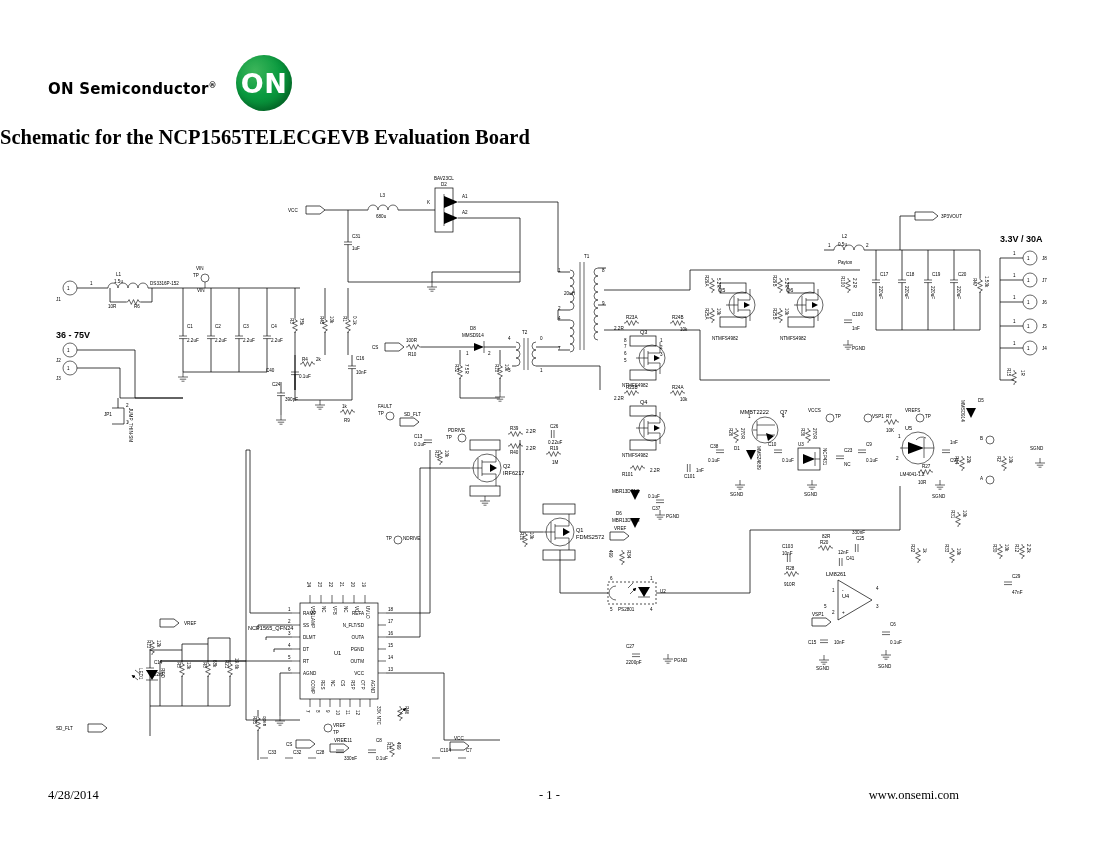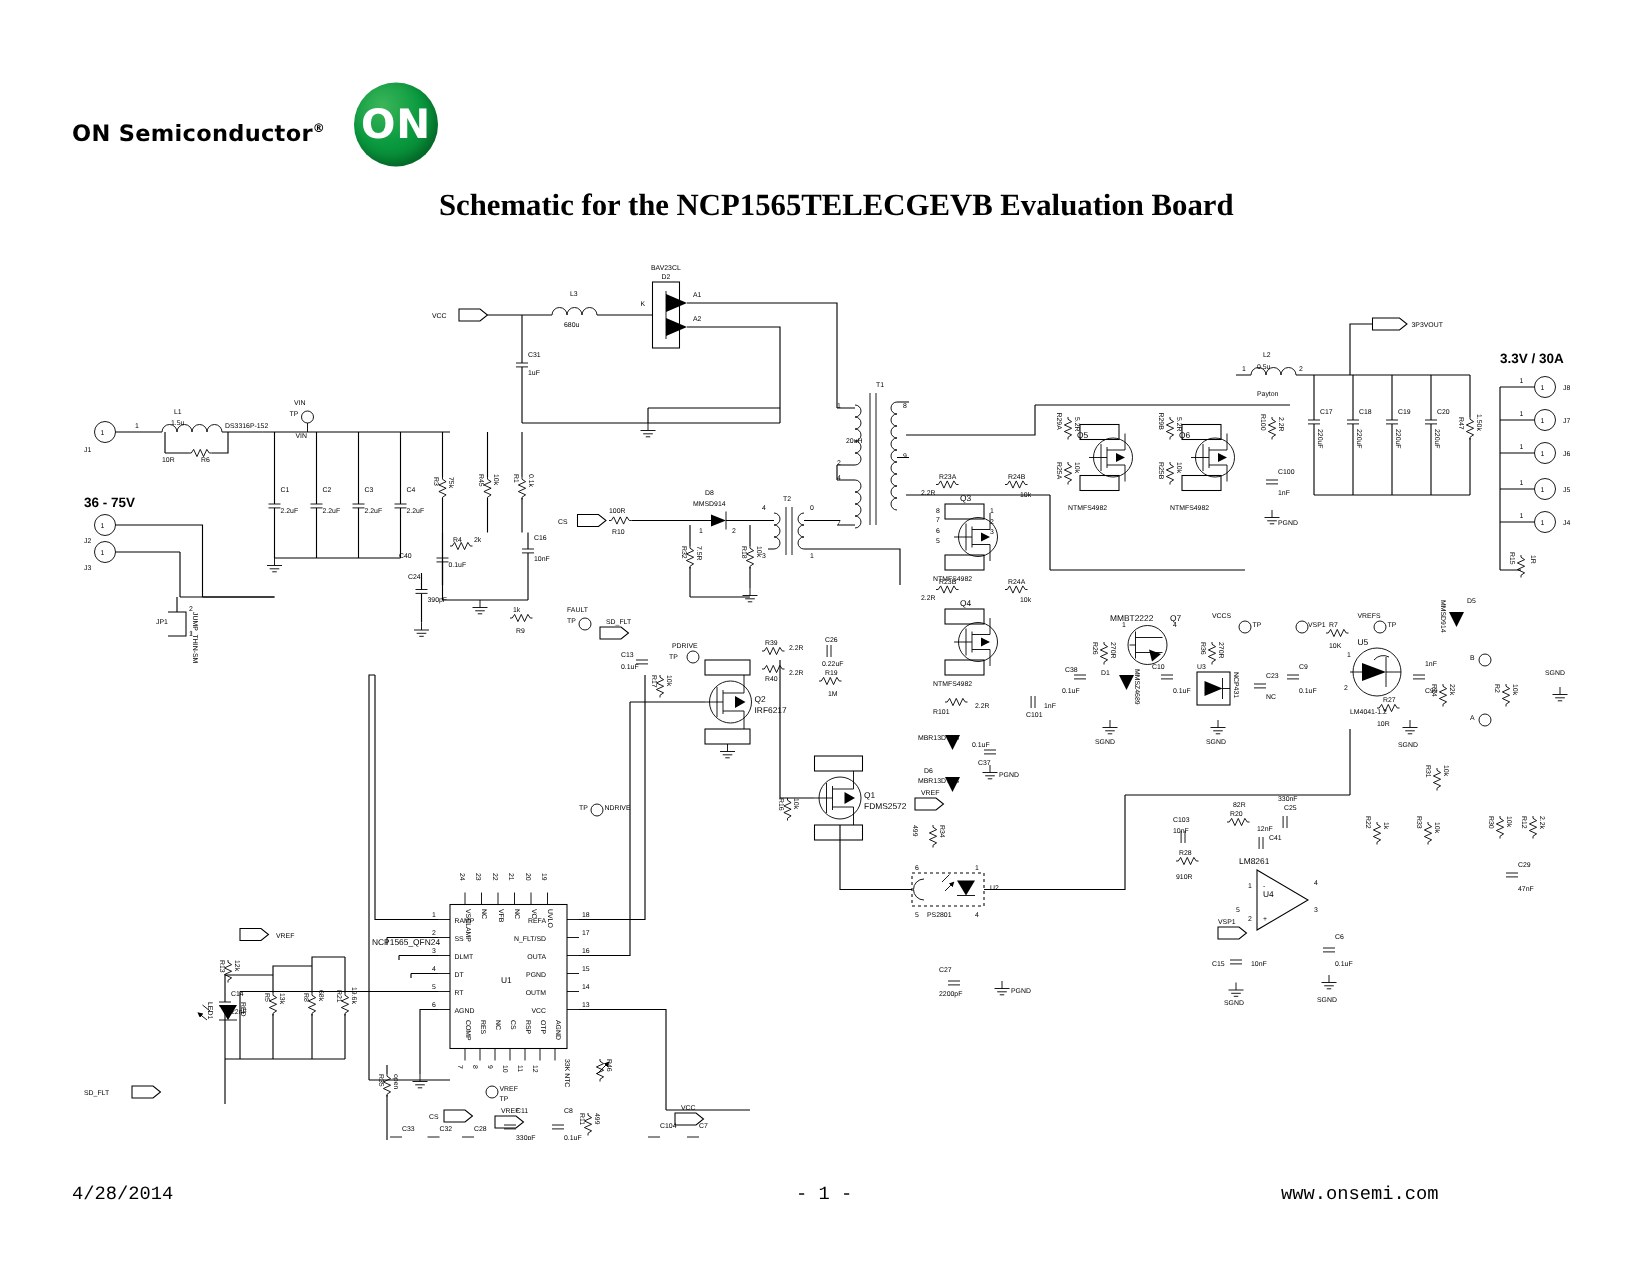--- a/index.html
+++ b/index.html
@@ -11,25 +11,25 @@
   #logo-area{position:absolute;left:40px;top:52px;width:270px;height:68px;}
   #logo-text{position:absolute;left:8px;top:28px;font-size:15px;font-weight:bold;
              letter-spacing:.2px;font-family:"DejaVu Sans",sans-serif;white-space:nowrap;}
   #logo-text sup{font-size:8px;vertical-align:super;}
   #logo-mark{position:absolute;left:196px;top:3px;width:56px;height:56px;border-radius:50%;
              background:radial-gradient(circle at 34% 28%,#3cb55a 0%,#0a9a3f 46%,#027a2c 100%);
              box-shadow:inset -3px -4px 7px rgba(0,0,0,.25);}
   #logo-mark span{position:absolute;inset:0;display:flex;align-items:center;justify-content:center;
              color:#fff;font-size:27px;font-weight:bold;font-family:"DejaVu Sans",sans-serif;
              letter-spacing:.5px;}
-  #doc-title{position:absolute;left:0;right:0;top:126px;text-align:center;
-             font-family:"Liberation Serif",serif;font-weight:bold;font-size:20.5px;padding-left:16px;}
+  #doc-title{position:absolute;left:0;right:0;top:126px;text-align:left;
+             font-family:"Liberation Serif",serif;font-weight:bold;font-size:20.5px;}
 
   
-  .footer{position:absolute;bottom:46px;font-size:12.5px;font-family:Liberation Mono, monospace;margin-top:13px;}
+  .footer{position:absolute;bottom:46px;font-size:12.5px;font-family:Liberation Serif, serif;margin-top:13px;}
   #footer-date{left:48px;}
   #footer-page{left:0;right:0;text-align:center;}
   #footer-url{right:140px;}
 
   
   #schematic{position:absolute;left:0;top:150px;width:1099px;height:610px;}
   #schematic svg{display:block;}
   .lbl{font-family:"Liberation Sans",sans-serif;font-size:4.6px;fill:#000;}
   .lbl6{font-family:"Liberation Sans",sans-serif;font-size:5.6px;fill:#000;}
   .lbl9{font-family:"Liberation Sans",sans-serif;font-size:9px;fill:#000;font-weight:bold;}

